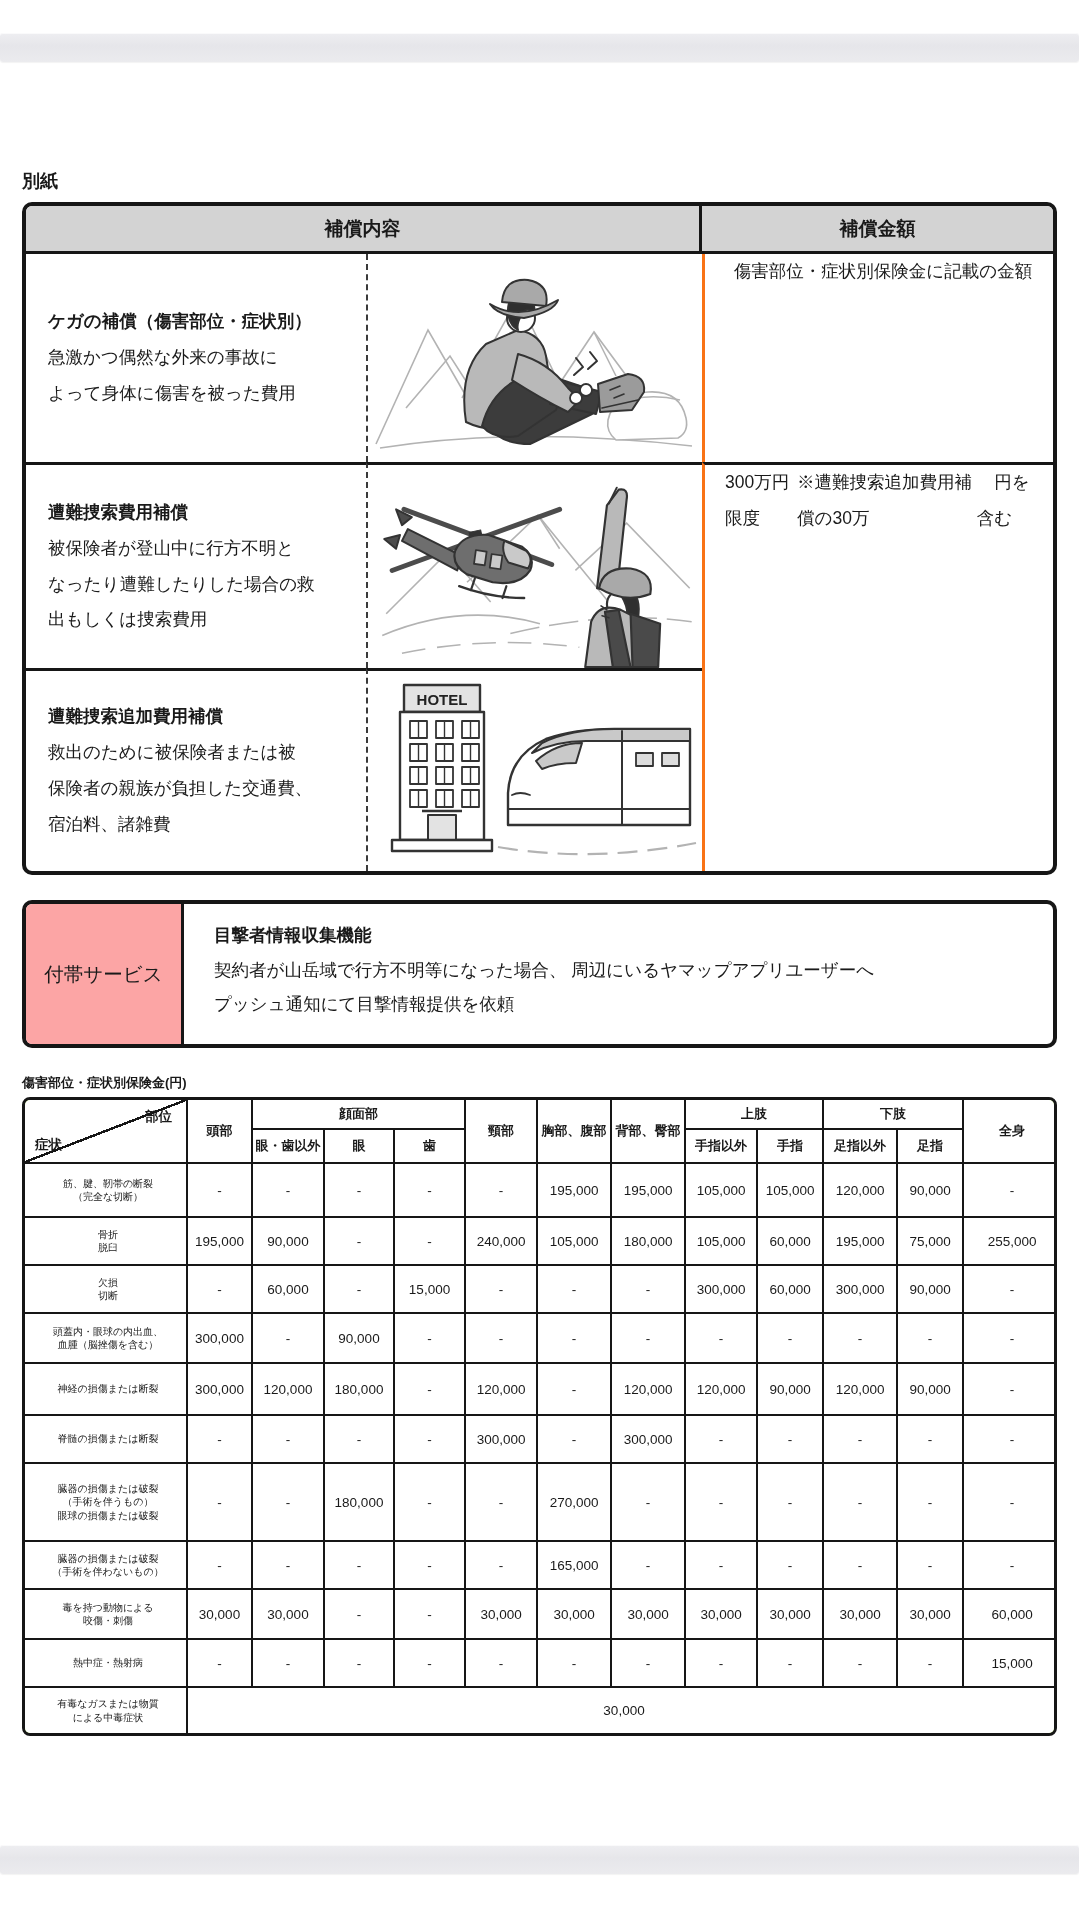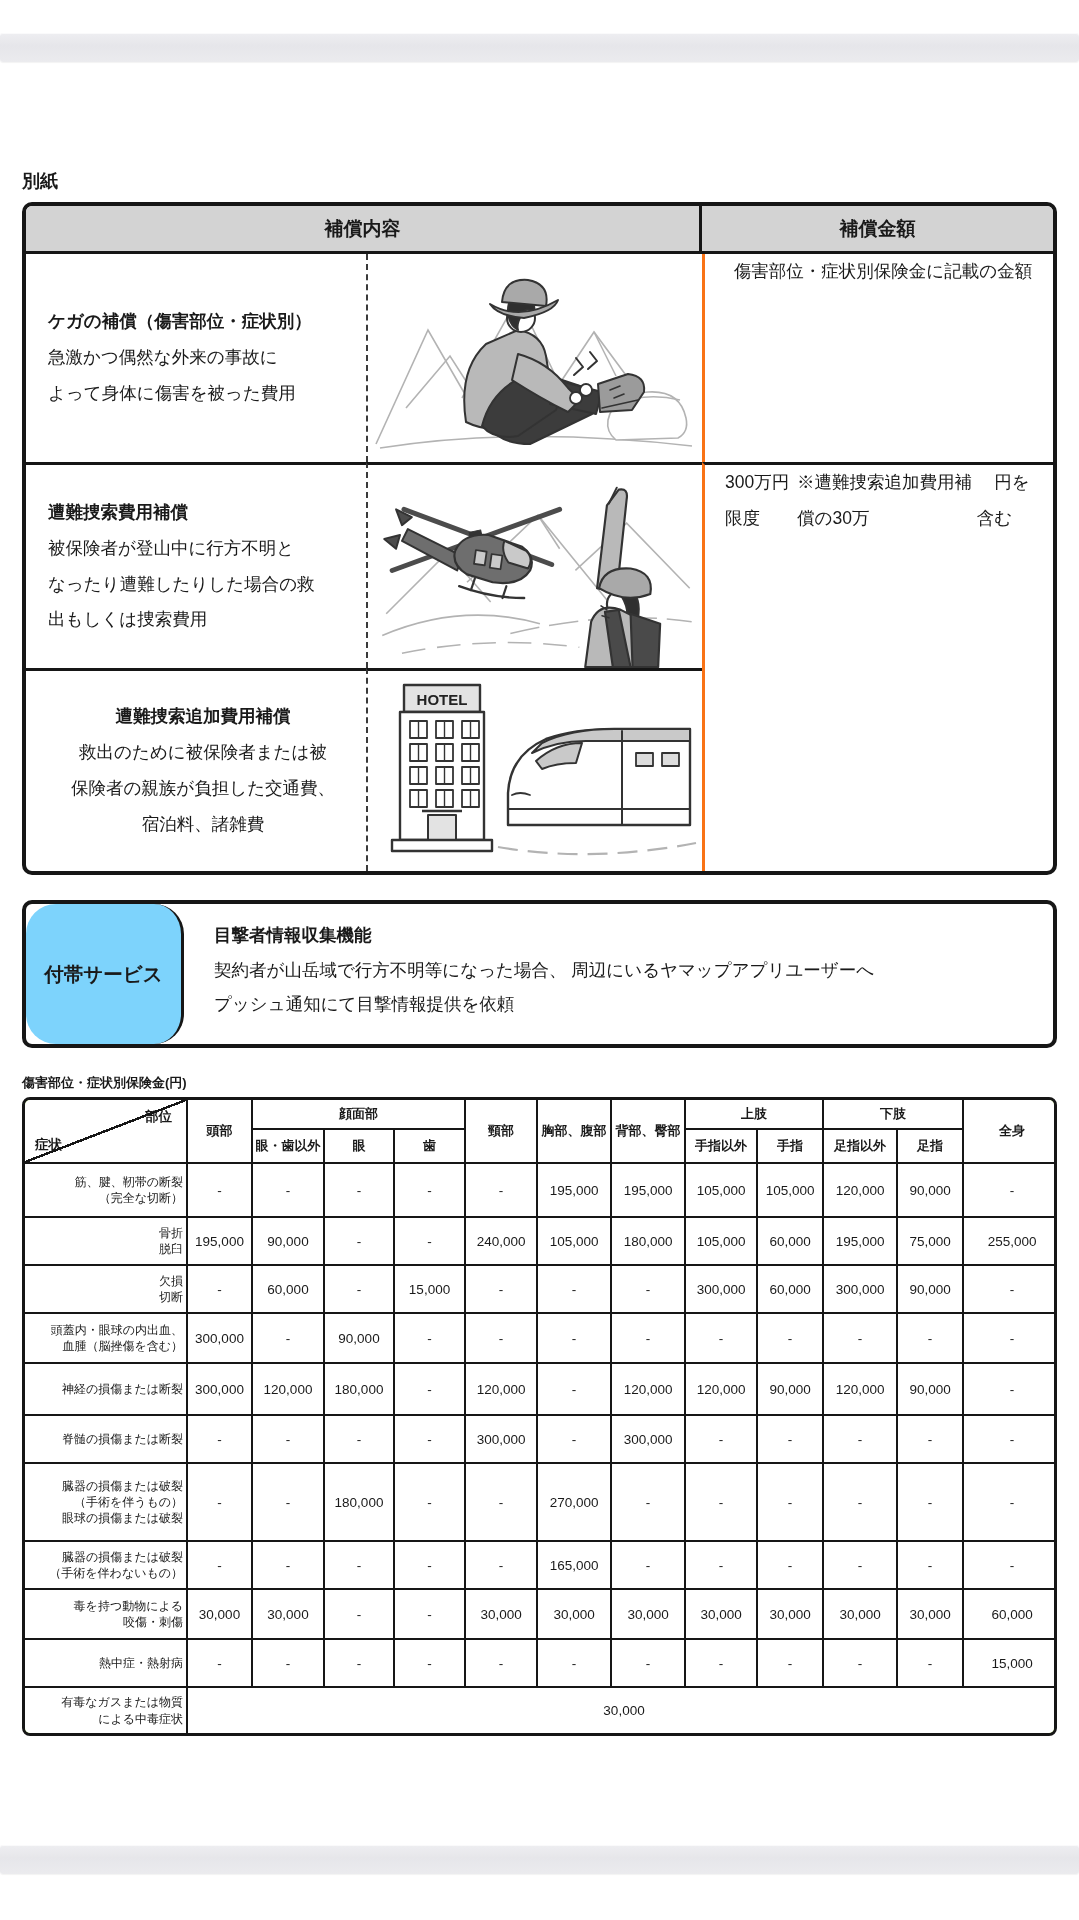--- a/index.html
+++ b/index.html
@@ -21,43 +21,43 @@
   .t1 .h-content{grid-column:1/3;grid-row:1;border-right:3px solid #161616;}
   .t1 .h-amount{grid-column:3;grid-row:1;}
   .t1 .txt{grid-column:1;padding:0 8px 0 22px;display:flex;flex-direction:column;
       justify-content:center;font-size:17.5px;line-height:2.05;}
   .t1 .txt .ttl{font-weight:bold;}
   .t1 .ill{grid-column:2;border-left:2.5px dashed #3a3a3a;display:flex;align-items:center;justify-content:center;}
   .t1 .amt{grid-column:3;border-left:3px solid #f97316;padding:0 12px 0 20px;display:flex;
       flex-direction:row;justify-content:center;font-size:17.5px;line-height:2.05;}
   .t1 .r1{grid-row:2;}
   .t1 .r2{grid-row:3;}
-  .t1 .r3{grid-row:4;text-align:center;}
+  .t1 .r3{grid-row:4;}
   .t1 .bt{border-top:3px solid #161616;}
   .t1 .amt-merged{grid-row:3/5;}
 
   
   .t2{position:absolute;left:22px;top:900px;width:1035px;height:148px;box-sizing:border-box;
       border:4px solid #161616;border-radius:10px;overflow:hidden;background:#fff;
       display:grid;grid-template-columns:158px 1fr;}
-  .t2-label{background:#7dd3fc;border-right:3px solid #161616;display:flex;align-items:center;
-      justify-content:center;font-weight:bold;font-size:19.5px;border-radius:30px;}
+  .t2-label{background:#fca5a5;border-right:3px solid #161616;display:flex;align-items:center;
+      justify-content:center;font-weight:normal;font-size:19.5px;}
   .t2-body{padding:14px 18px 0 30px;font-size:17.5px;line-height:1.98;}
   .t2-body .ttl{font-weight:bold;}
 
   
   .t3-title{position:absolute;left:22px;top:1074px;font-size:13px;font-weight:bold;}
   .t3{position:absolute;left:22px;top:1097px;width:1035px;box-sizing:border-box;
       border:3px solid #161616;border-radius:8px;overflow:hidden;background:#bef264;}
   .t3 table{border-collapse:collapse;border-style:hidden;table-layout:fixed;width:100%;}
   .t3 th,.t3 td{border:2px solid #161616;padding:0;background:#fff;}
   .t3 th{font-size:13px;font-weight:bold;text-align:center;}
   .t3 tr.hr1 th{height:28px;}
   .t3 tr.hr2 th{height:32px;}
-  .t3 td.label{text-align:right;padding:2px 3px 2px 8px;font-size:12px;line-height:1.35;}
+  .t3 td.label{text-align:center;padding:2px 3px 2px 8px;font-size:10px;line-height:1.35;}
   .t3 td.val{text-align:center;font-size:13.5px;}
   .t3 .corner{position:relative;
       background:linear-gradient(to bottom right,#fff calc(50% - 1.2px),#161616 calc(50% - 1.2px),
                  #161616 calc(50% + 1.2px),#fff calc(50% + 1.2px));}
   .t3 .c-top{position:absolute;top:8px;right:14px;font-weight:bold;font-size:13.5px;}
   .t3 .c-bot{position:absolute;bottom:8px;left:10px;font-weight:bold;font-size:13.5px;}
 </style>
 </head>
 <body>
 

